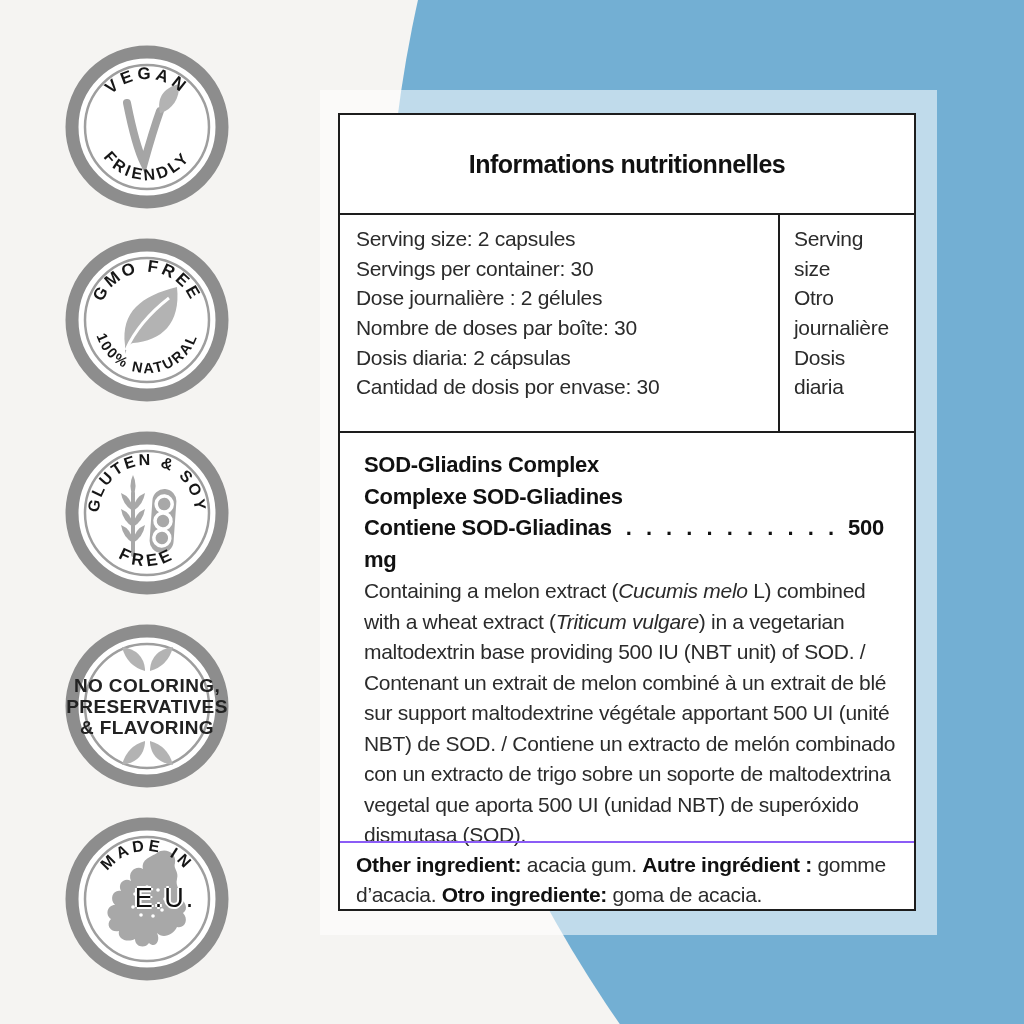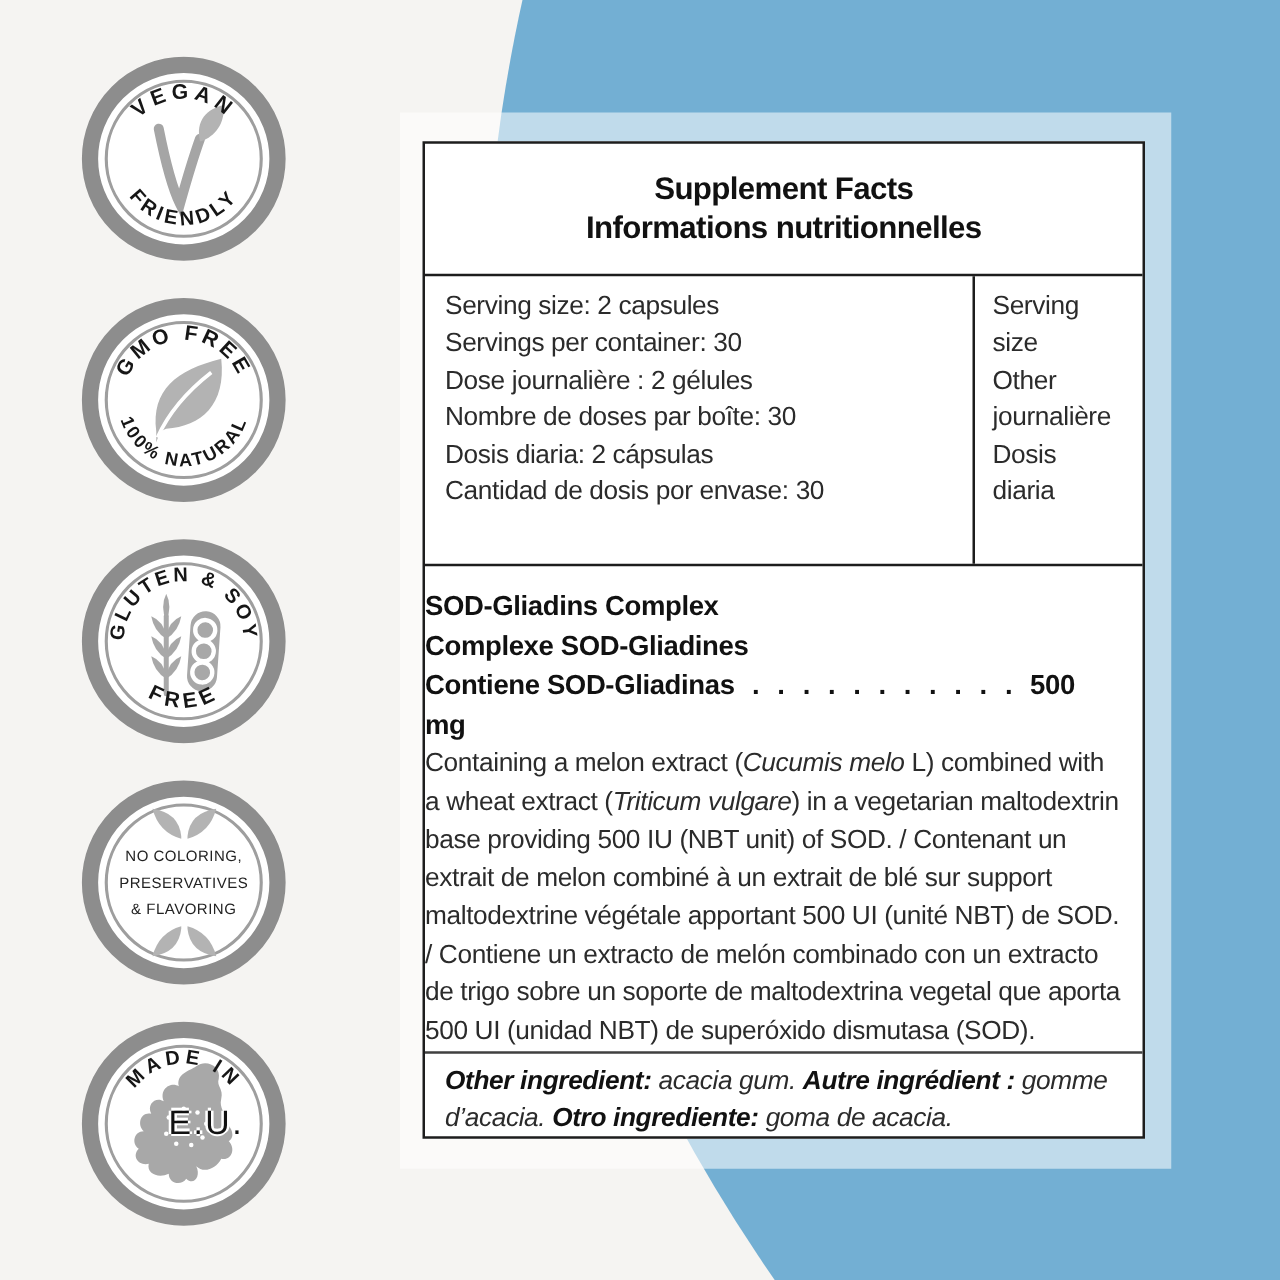--- a/index.html
+++ b/index.html
@@ -39,42 +39,42 @@
   }
   .row-serving {
     height:244px; border-top:2px solid #1d1d1d;
     display:flex;
   }
   .serv-left { flex:1; padding:9px 10px 0 16px; }
   .serv-right { width:136px; border-left:2px solid #1d1d1d; padding:9px 6px 16px 14px; }
   .serv-line { font-size:21px; line-height:29.6px; color:#2b2b2b; letter-spacing:-0.3px; white-space:nowrap; }
   .row-sod {
     height:410px; border-top:2px solid #1d1d1d;
-    padding:16px 16px 0 0;
+    padding:16px 16px 0 24px;
   }
   .sod-bold { font-size:22px; font-weight:bold; line-height:31.5px; color:#111; letter-spacing:-0.3px; }
   .dots { letter-spacing:4px; margin:0 10px 0 14px; }
   .sod-desc { font-size:21px; line-height:30.5px; color:#2b2b2b; letter-spacing:-0.3px; margin-top:1px; }
   .it { font-style:italic;margin-top:16px; }
   .row-other {
-    height:70px; border-top:2px solid #404040;
+    height:70px; border-top:2px solid #8b5cf6;
     padding:7px 16px 0 16px;
-    font-size:21px; line-height:29.5px; color:#2b2b2b; letter-spacing:-0.3px;font-style:italic;
+    font-size:21px; line-height:29.5px; color:#2b2b2b; letter-spacing:-0.3px;
   }
   .b { font-weight:bold; color:#111; }
   
   .badge { position:absolute; left:65px; width:164px; height:164px; }
   .badge svg { position:absolute; inset:0; }
   .arc-text { font-family:"Liberation Sans", sans-serif; font-weight:bold; fill:#161616; }
   .badge-center-text {
     position:absolute; inset:0; display:flex; flex-direction:column;
     justify-content:center; align-items:center; text-align:center;
   }
   .badge-center-text .line {
-    font-size:12px; font-weight:normal; color:#222; line-height:21px; letter-spacing:0.4px;
+    font-size:19px; font-weight:bold; color:#222; line-height:21px; letter-spacing:0.4px;
   }
   .eu-text {
     position:absolute; left:0; right:8px; top:66px; text-align:center;
     font-size:27px; font-weight:normal; letter-spacing:2px; color:#111;
     text-shadow:-2px 0 0 #fff, 2px 0 0 #fff, 0 -2px 0 #fff, 0 2px 0 #fff;
     margin-left:44px;
   }
 </style>
 </head>
 <body>
@@ -189,37 +189,36 @@
     </g>
     <text class="arc-text" font-size="16" letter-spacing="3.5"><textPath href="#arcT5" startOffset="50%" text-anchor="middle">MADE IN</textPath></text>
   </svg>
   <div class="eu-text">E.U.</div>
 </div>
 
 <div class="card">
   <div class="facts-box">
 
     <div class="row-header">
-      <div class="t-line">Supplement Facts</div>
       <div class="t-line">Informations nutritionnelles</div>
     </div>
 
     <div class="row-serving">
       <div class="serv-left">
         <div class="serv-line">Serving size: 2 capsules</div>
         <div class="serv-line">Servings per container: 30</div>
         <div class="serv-line">Dose journalière : 2 gélules</div>
         <div class="serv-line">Nombre de doses par boîte: 30</div>
         <div class="serv-line">Dosis diaria: 2 cápsulas</div>
         <div class="serv-line">Cantidad de dosis por envase: 30</div>
       </div>
       <div class="serv-right">
         <div class="serv-line">Serving</div>
         <div class="serv-line">size</div>
-        <div class="serv-line">Other</div>
+        <div class="serv-line">Otro</div>
         <div class="serv-line">journalière</div>
         <div class="serv-line">Dosis</div>
         <div class="serv-line">diaria</div>
       </div>
     </div>
 
     <div class="row-sod">
       <div class="sod-bold">SOD-Gliadins Complex</div>
       <div class="sod-bold">Complexe SOD-Gliadines</div>
       <div class="sod-bold"><span>Contiene SOD-Gliadinas</span><span class="dots">. . . . . . . . . . .</span><span>500 mg</span></div>

